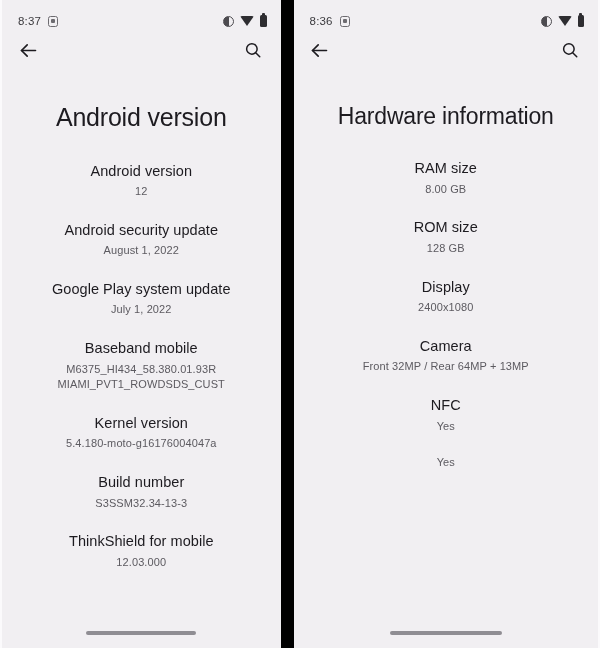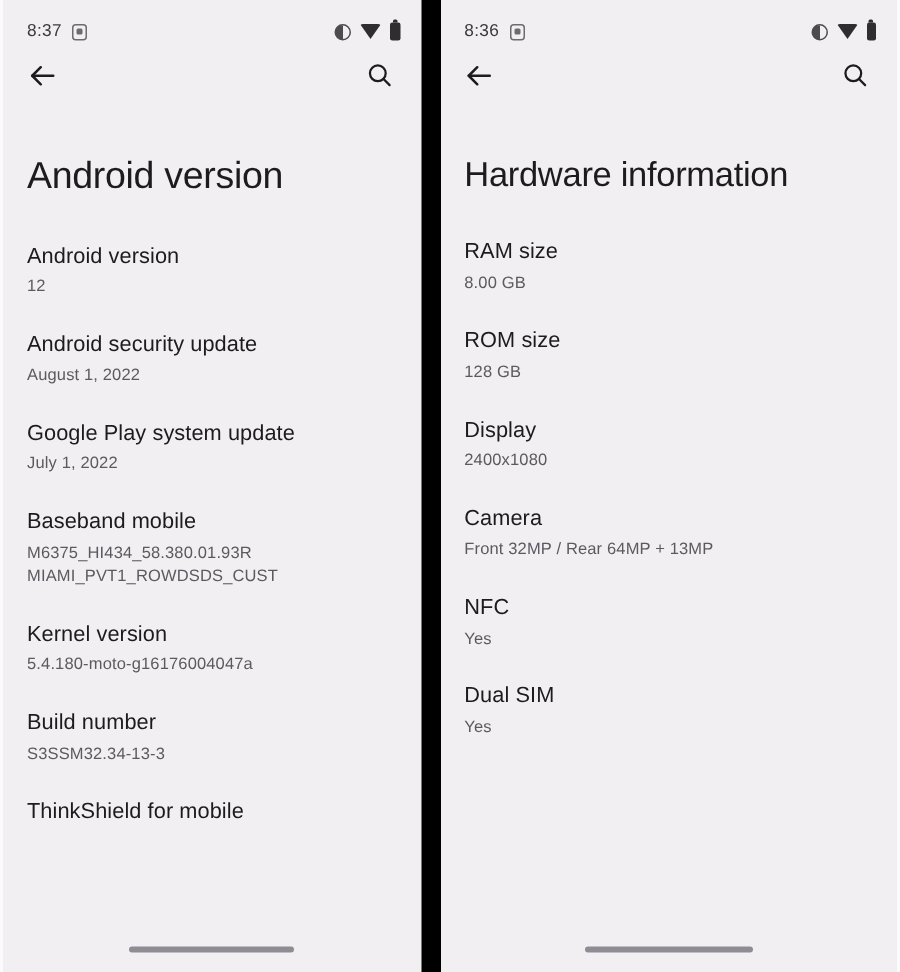--- a/index.html
+++ b/index.html
@@ -99,20 +99,21 @@
     width:28px; height:28px;
     display:flex; align-items:center; justify-content:center;
   }
   .iconbtn svg { display:block; }
 
   
   .content {
     flex:1 1 auto;
     padding:0 16px;
     overflow:hidden;
+    text-align:center;
   }
   .page-title {
     font-size:25px;
     font-weight:400;
     color:#1d1b20;
     letter-spacing:-0.2px;
     line-height:1.1;
     margin-top:34px;
     margin-bottom:30px;
     white-space:nowrap;
@@ -226,20 +227,23 @@
 
       <div class="row">
         <div class="row-title">Build number</div>
         <div class="row-sub">
           <div>S3SSM32.34-13-3</div>
         </div>
       </div>
 
       <div class="row">
         <div class="row-title">ThinkShield for mobile</div>
+        <div class="row-sub">
+          <div>12.03.000</div>
+        </div>
       </div>
     </div>
 
     <div class="navbar">
       <div class="pill"></div>
     </div>
   </div>
 
   <div class="phone right">
 
@@ -302,21 +306,20 @@
       </div>
 
       <div class="row">
         <div class="row-title">NFC</div>
         <div class="row-sub">
           <div>Yes</div>
         </div>
       </div>
 
       <div class="row">
-        <div class="row-title">Dual SIM</div>
         <div class="row-sub">
           <div>Yes</div>
         </div>
       </div>
     </div>
 
     <div class="navbar">
       <div class="pill"></div>
     </div>
   </div>

